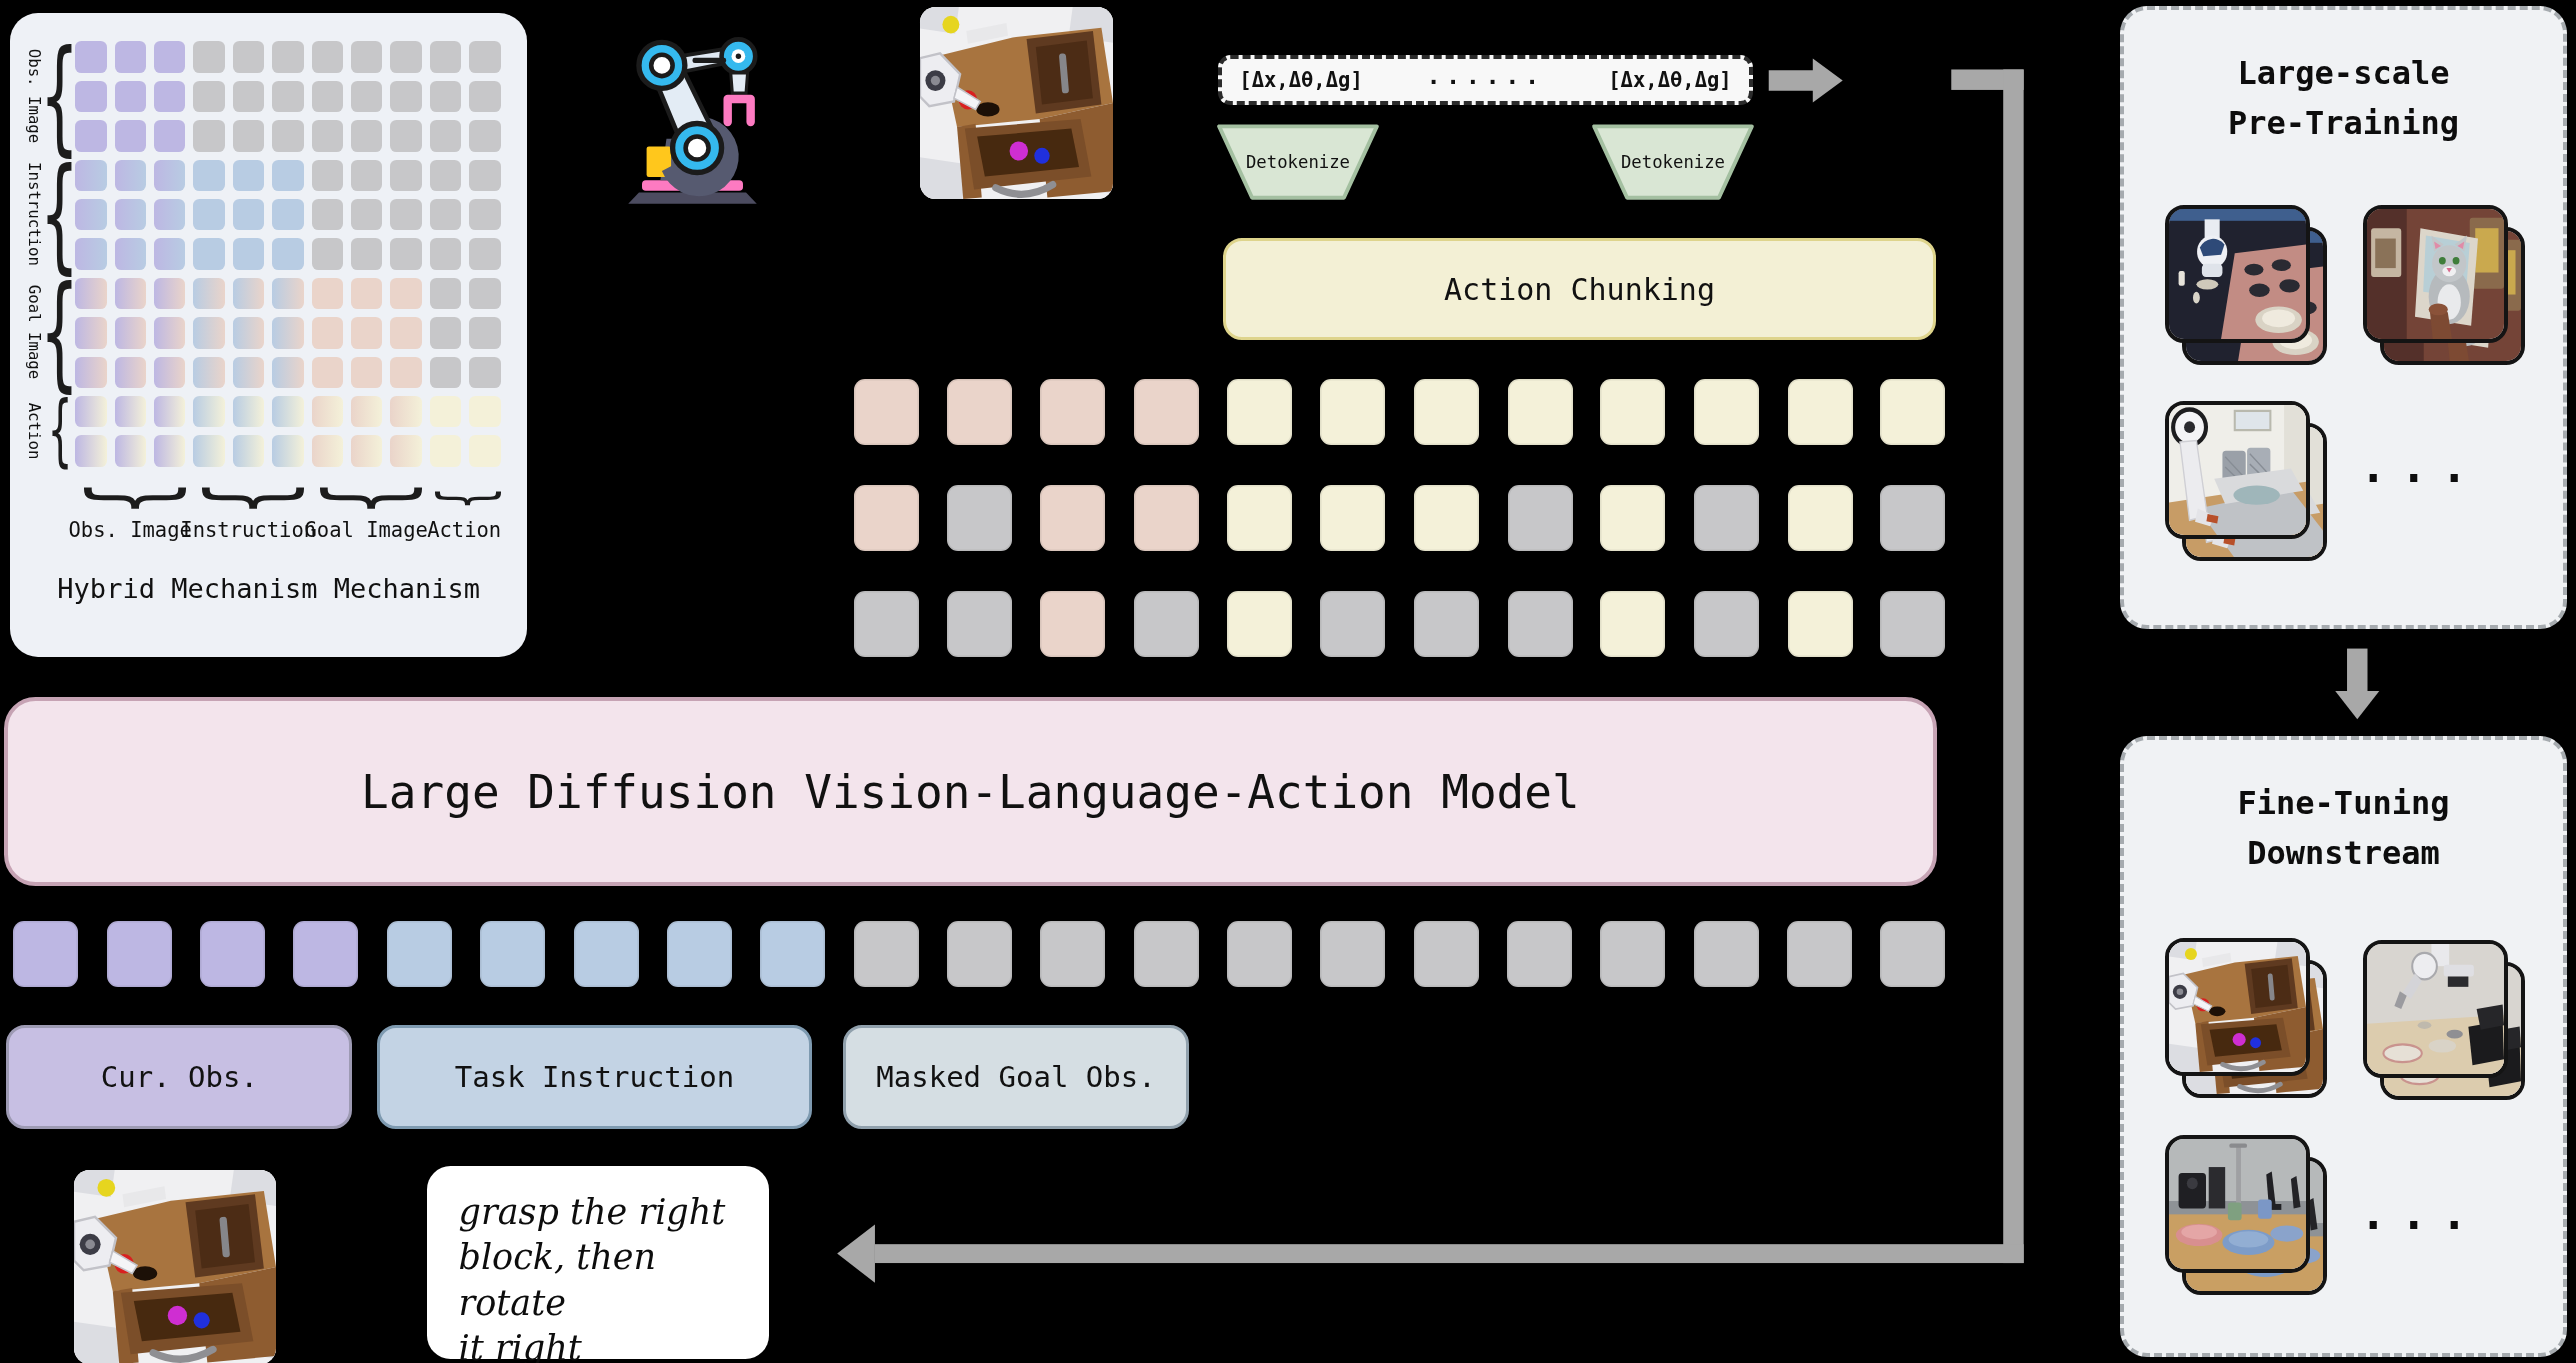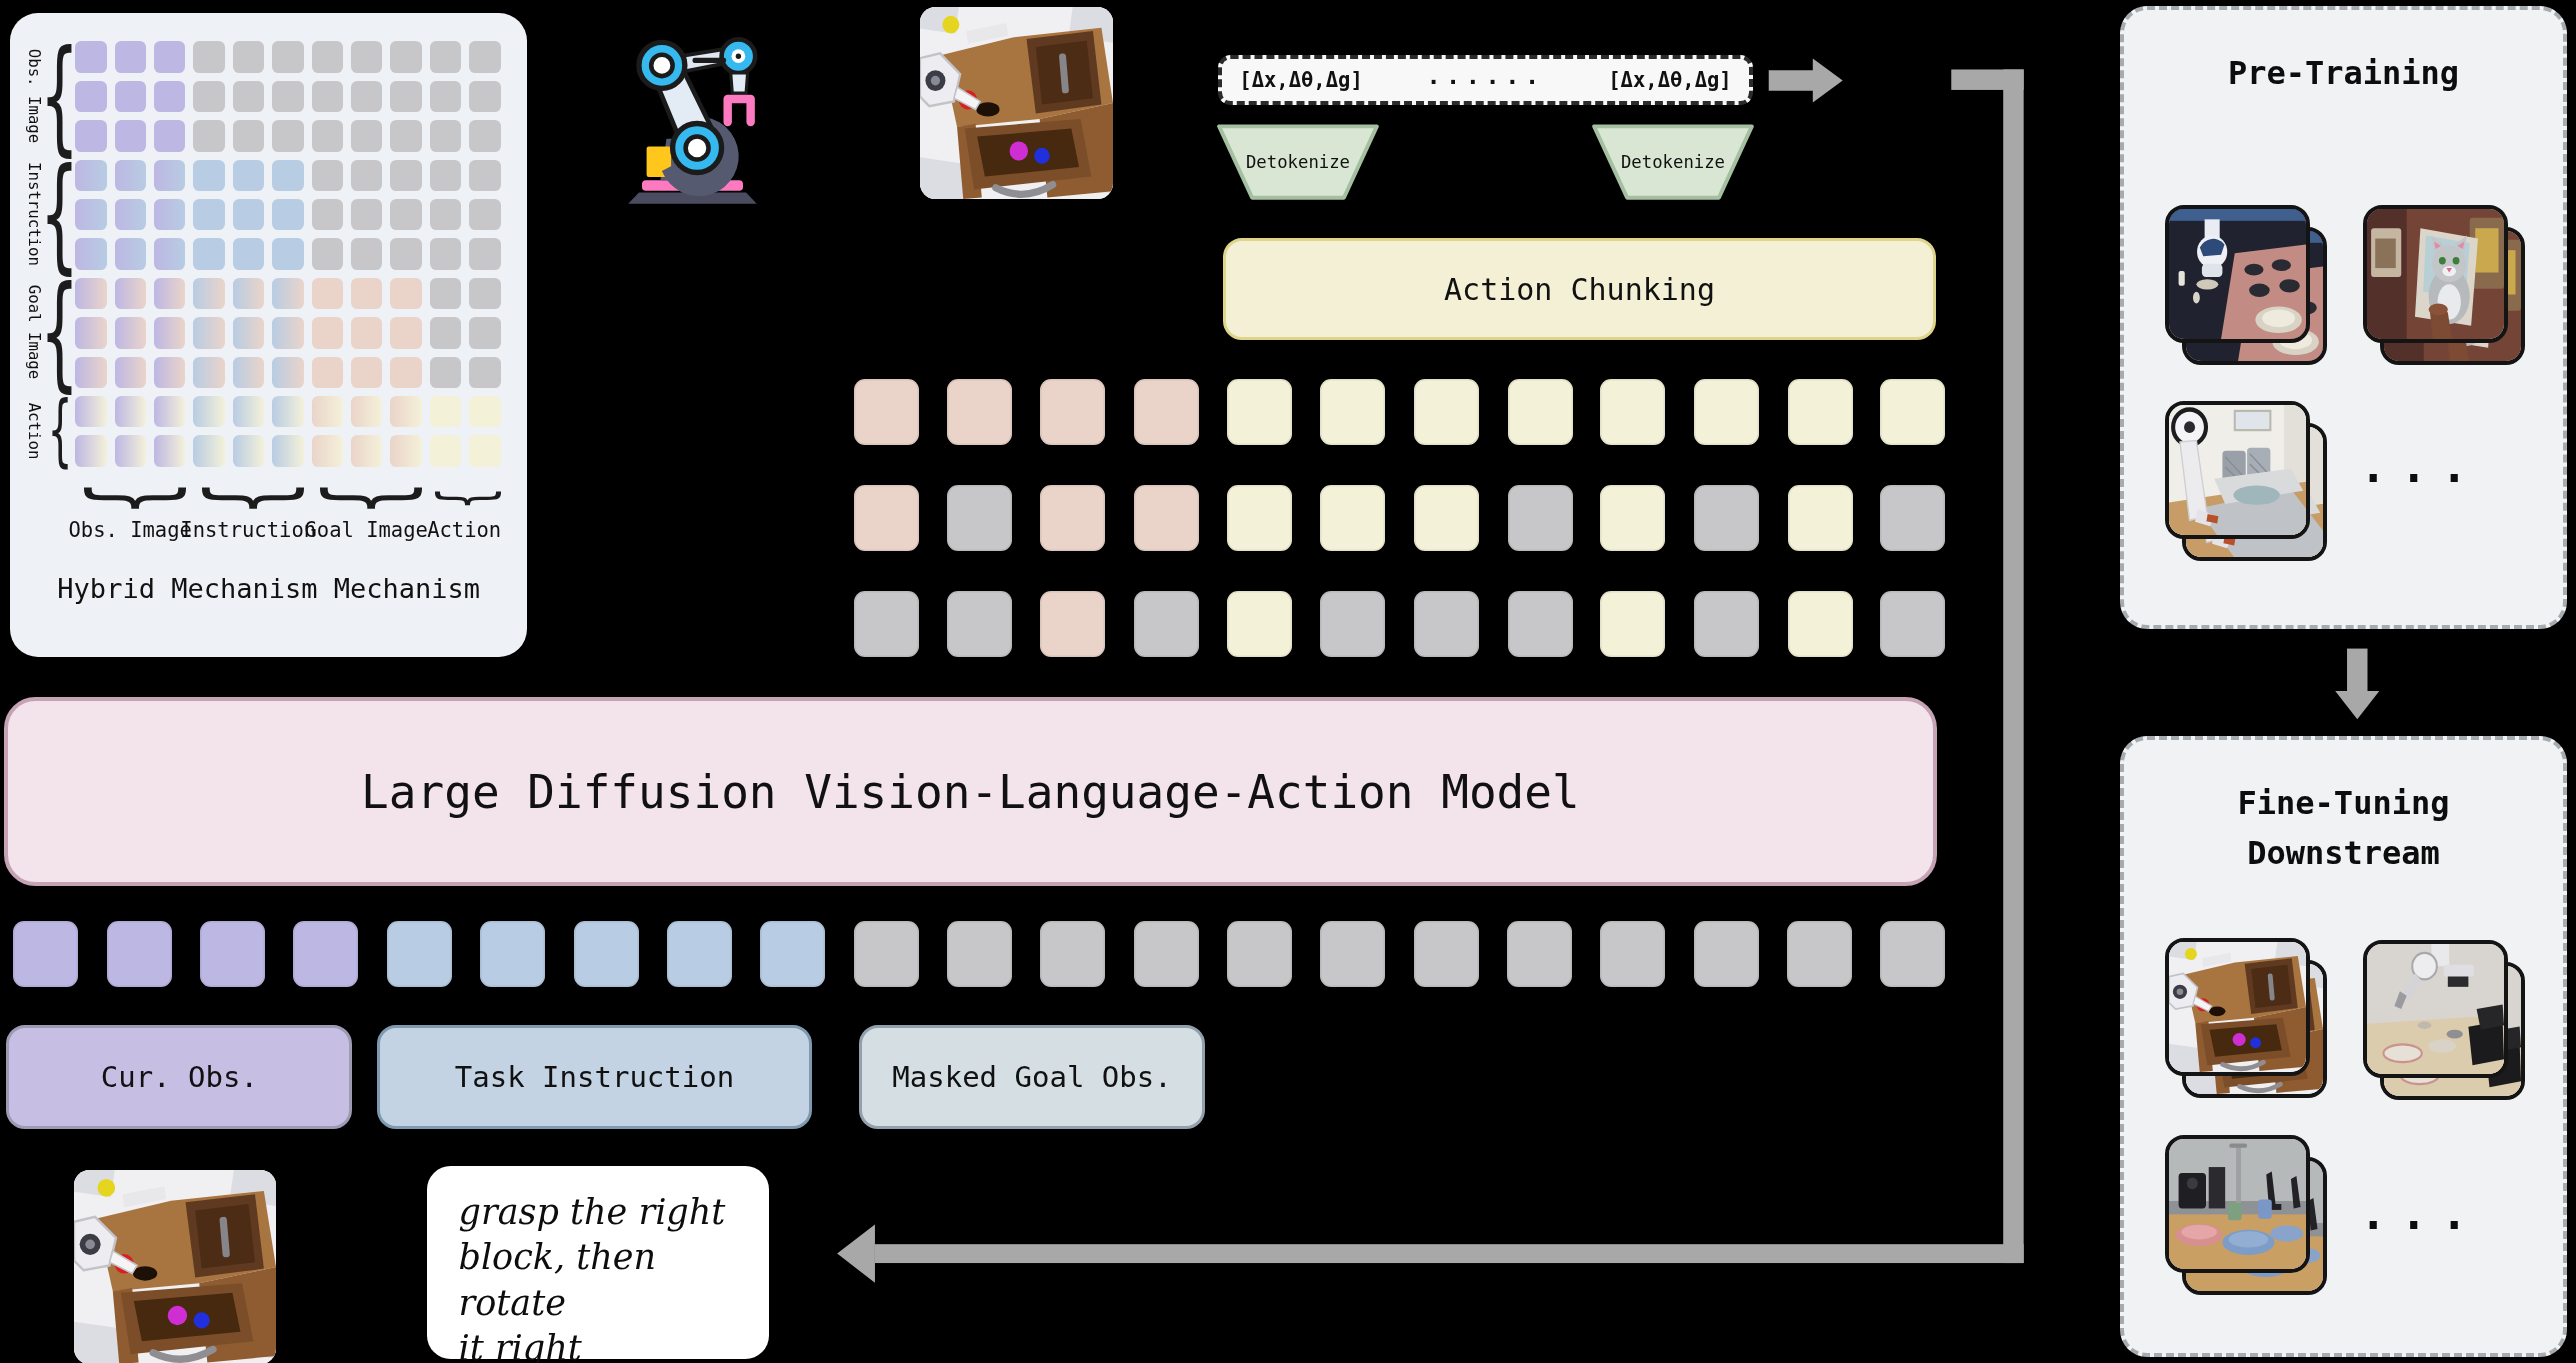--- a/index.html
+++ b/index.html
@@ -19,21 +19,21 @@
   .col-label{position:absolute;font-size:20.5px;white-space:nowrap;transform:translateX(-50%);}
   #attn-caption{position:absolute;left:0;right:0;top:560px;text-align:center;font-size:27px;}
 
   
   .labelbox{position:absolute;border:3.9px solid;border-radius:19px;display:flex;align-items:center;justify-content:center;
             box-sizing:border-box;font-size:29px;box-shadow:1.6px 3.1px 0 rgba(0,0,0,0.18);}
   #goal-obs-box{left:847px;top:238px;width:349px;height:102px;background:var(--goal_box_fill);border-color:var(--goal_box_border);font-size:30px;}
   #action-chunking-box{left:1223px;top:238px;width:713px;height:102px;background:var(--action_box_fill);border-color:var(--action_box_border);font-size:30px;}
   #cur-obs-box{left:6.3px;top:1025px;width:346px;height:104px;background:var(--cur_box_fill);border-color:var(--cur_box_border);}
   #task-instruction-box{left:377px;top:1025px;width:435px;height:104px;background:var(--task_box_fill);border-color:var(--task_box_border);}
-  #masked-goal-obs-box{left:843px;top:1025px;width:346px;height:104px;background:var(--masked_box_fill);border-color:var(--masked_box_border);margin-left:16px;}
+  #masked-goal-obs-box{left:843px;top:1025px;width:346px;height:104px;background:var(--masked_box_fill);border-color:var(--masked_box_border);}
   #masked-action-chunking-box{left:1220px;top:1025px;width:722px;height:104px;background:var(--masked_box_fill);border-color:var(--masked_box_border);}
   #model-box{left:3.9px;top:697px;width:1933px;height:189px;background:var(--model_box_fill);
              border:4.7px solid var(--model_box_border);border-radius:31.5px;font-size:46px;box-shadow:2.4px 3.9px 0 rgba(0,0,0,0.2);}
 
   
   #token-strip{left:1218px;top:55px;width:535px;height:50px;background:var(--strip_fill);
                border:4.7px dashed var(--strip_dash);border-radius:12.6px;box-sizing:border-box;
                display:flex;align-items:center;justify-content:space-between;padding:0 17.3px;font-size:20.5px;font-weight:bold;}
   #token-strip .strip-dots{font-size:23.6px;letter-spacing:5.5px;transform:translateY(-3.9px);}
   .trap{position:absolute;width:164px;height:76px;}
@@ -417,20 +417,21 @@
       </svg>
     </div>
   <div id="speech-box" class="abs">
     <span style="display:block">grasp the right</span>
     <span style="display:block">block, then rotate</span>
     <span style="display:block">it right</span>
   </div>
 
   <div id="pretrain-panel" class="rpanel">
     <div class="rpanel-title">
+      <span style="display:block">Large-scale</span>
       <span style="display:block">Pre-Training</span>
     </div>
     <div class="stack" style="left:41px;top:195px;">
       <div class="card back">
           <svg viewBox="0 0 200 176" preserveAspectRatio="none">
 <rect width="200" height="176" fill="#20222f"></rect>
             <rect width="200" height="16" fill="#3f5f8e"></rect>
 <path d="M96 60 L200 48 L200 176 L76 176 Z" fill="#c28c84"></path>
 <ellipse cx="124" cy="82" rx="14" ry="8" fill="#2a2a32"></ellipse>
             <ellipse cx="164" cy="76" rx="14" ry="8" fill="#2a2a32"></ellipse>

